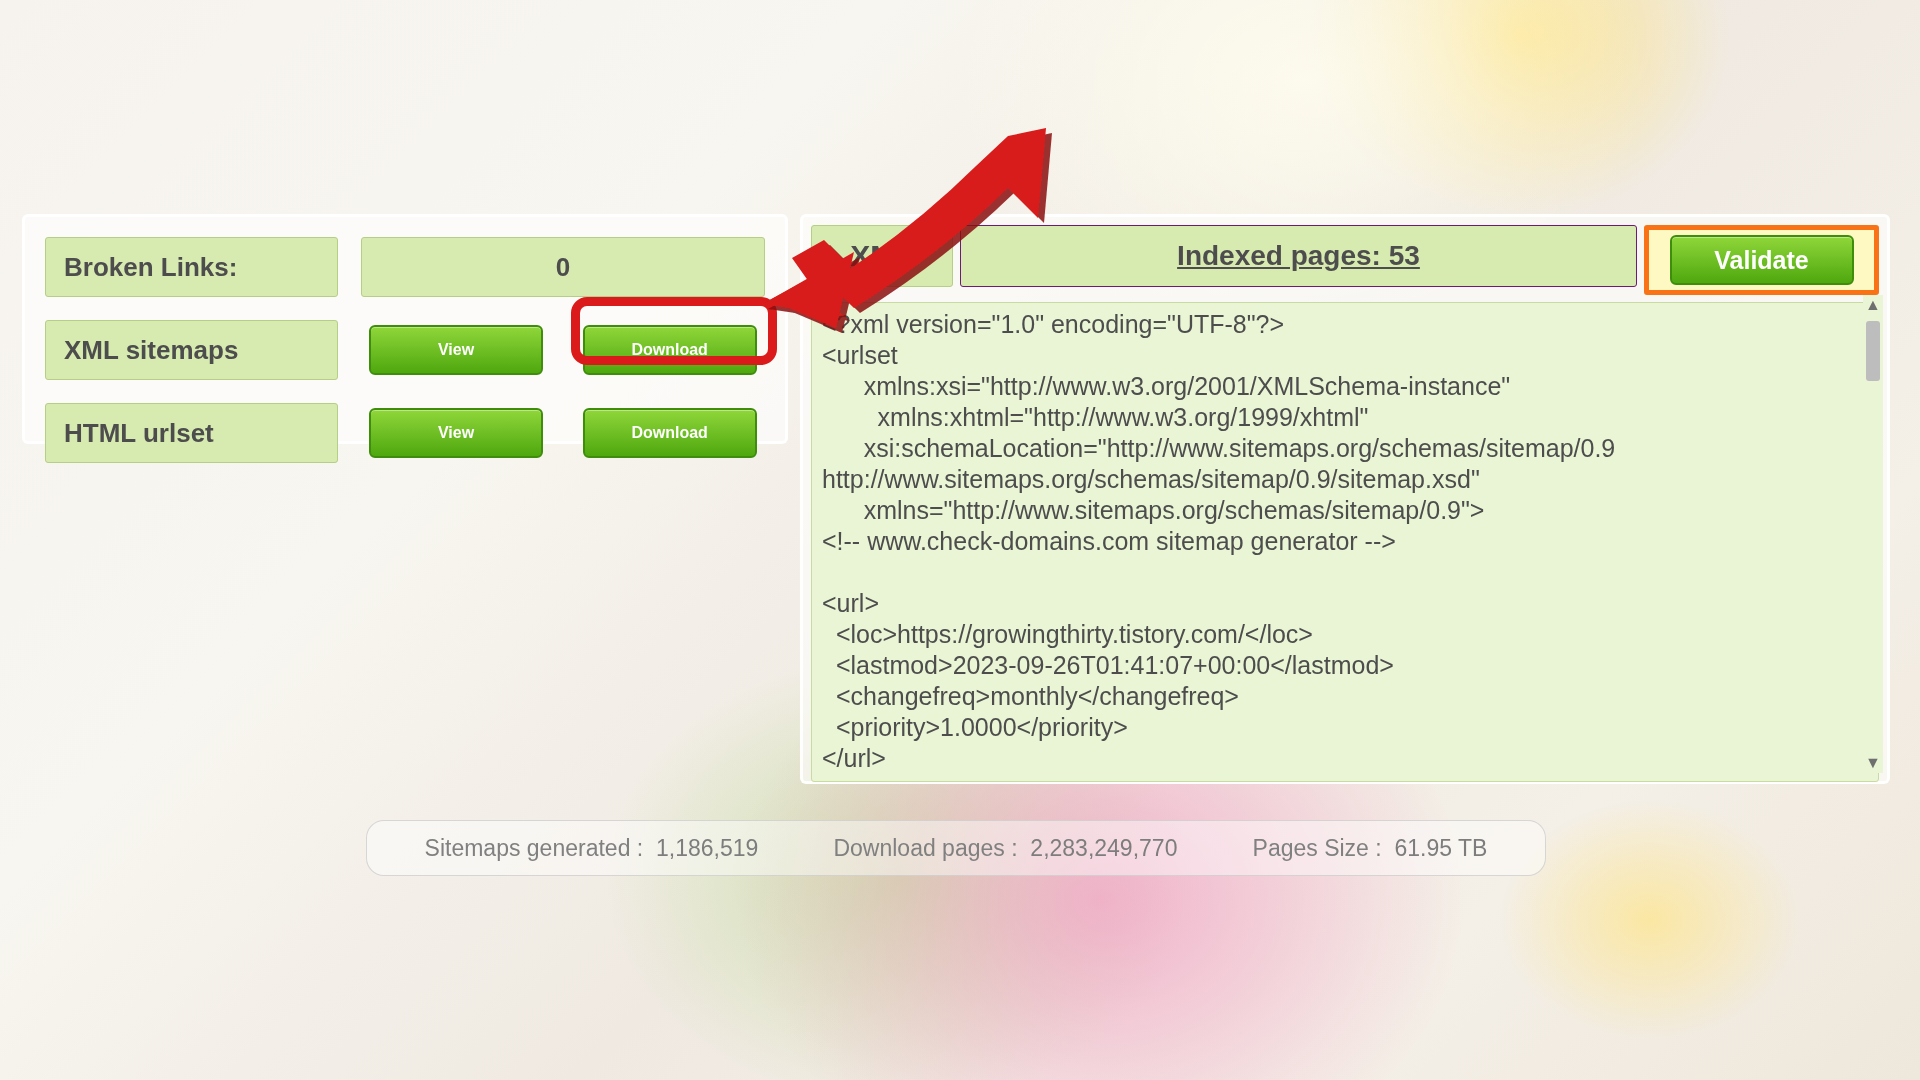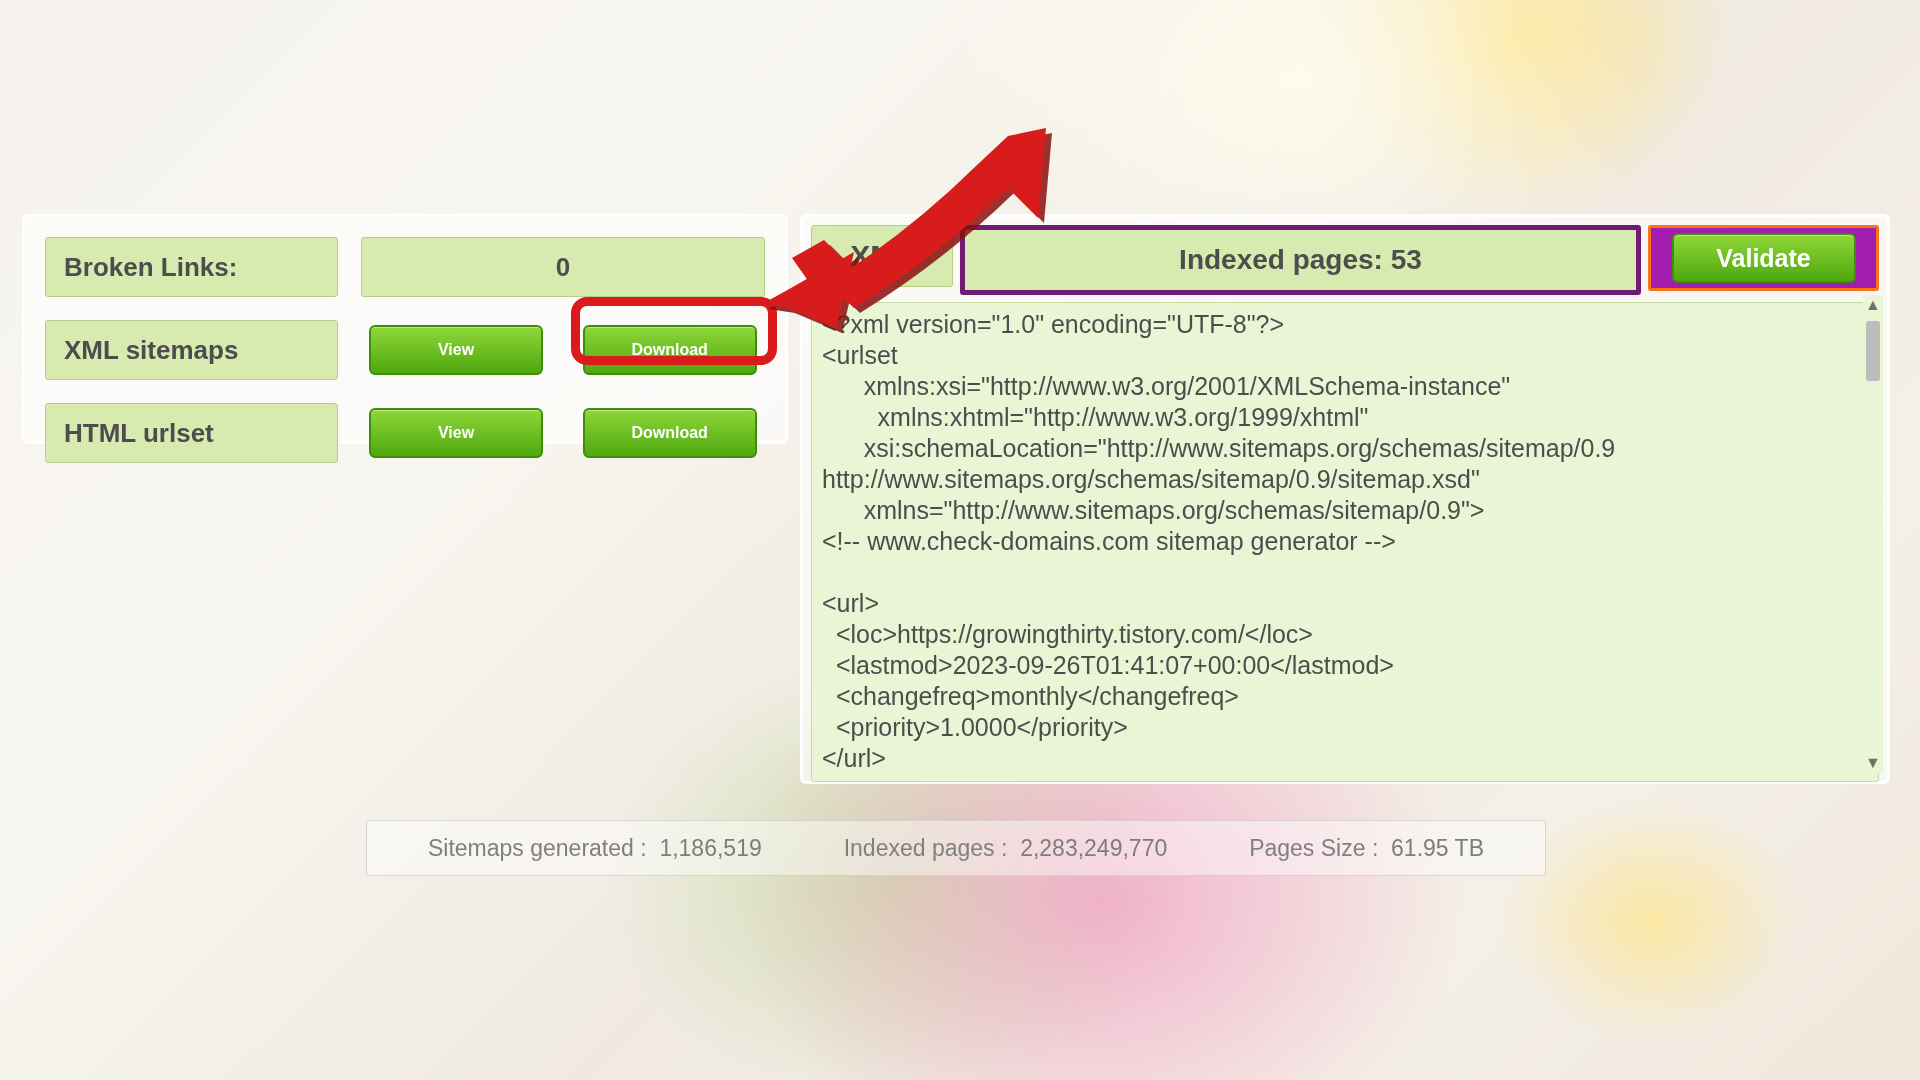--- a/index.html
+++ b/index.html
@@ -55,26 +55,26 @@
   }
 
   
   .right-header{display:flex;gap:7px;margin:3px 3px 7px 3px}
   .right-tab{
     width:140px;height:60px;background:#d7eab0;border:1px solid #b6cf87;border-radius:3px;
     display:flex;align-items:center;justify-content:center;
     font-size:30px;font-weight:700;color:#4d4d4d;
   }
   .right-title{
-    flex:1;height:60px;background:#d7eab0;border:5px solid #701a75;border-radius:3px;
+    flex:1;height:60px;background:#d7eab0;border:1px solid #701a75;border-radius:3px;
     display:flex;align-items:center;justify-content:center;
-    font-size:28px;font-weight:700;color:#4d4d4d;
+    font-size:28px;font-weight:700;color:#4d4d4d;text-decoration:underline;
   }
   .right-validate{
-    width:225px;height:60px;background:#a21caf;border:3px solid #f97316;border-radius:3px;
+    width:225px;height:60px;background:#fef9c3;border:5px solid #f97316;border-radius:3px;
     display:flex;align-items:center;justify-content:center;
   }
 
   .xml-box{
     margin:0 3px 3px 3px;
     background:#e9f5d4;
     border:1px solid #c8dca2;
     border-radius:3px;
     height:480px;
     position:relative;
@@ -89,21 +89,21 @@
   .xml-scroll .up,.xml-scroll .dn{position:absolute;left:0;width:20px;height:20px;color:#6f6f6f;font-size:16px;text-align:center;line-height:20px}
   .xml-scroll .up{top:0}
   .xml-scroll .dn{bottom:0}
   .xml-scroll .thumb{position:absolute;left:3px;top:26px;width:14px;height:60px;background:#bdbdbd;border-radius:3px}
 
   
   .stats{
     position:absolute;left:366px;top:820px;width:1180px;height:56px;
     background:rgba(255,255,255,.45);
     border:1px solid rgba(200,200,200,.7);
-    border-radius:4px;
+    border-radius:18px;
     display:flex;align-items:center;justify-content:space-around;
     font-size:23px;color:#808080;
     box-sizing:border-box;padding:0 20px;
   }
   .stats span.val{color:#7d7d7d}
 
   
   .highlight-ring{
     position:absolute;left:571px;top:297px;width:206px;height:68px;
     border:9px solid #db1b1b;border-radius:16px;pointer-events:none;box-sizing:border-box;
@@ -186,21 +186,21 @@
     <div class="thumb"></div>
     <div class="dn">▼</div>
   </div>
 </div>
 
 <div class="stats">
   <div>
     <span>Sitemaps generated :</span>&nbsp;&nbsp;<span class="val">1,186,519</span>
   </div>
   <div>
-    <span>Indexed pages :</span>&nbsp;&nbsp;<span class="val">2,283,249,770</span>
+    <span>Download pages :</span>&nbsp;&nbsp;<span class="val">2,283,249,770</span>
   </div>
   <div>
     <span>Pages Size :</span>&nbsp;&nbsp;<span class="val">61.95 TB</span>
   </div>
 </div>
 
 <div class="highlight-ring"></div>
 
 <svg class="arrow" width="310" height="220">
   <defs>

